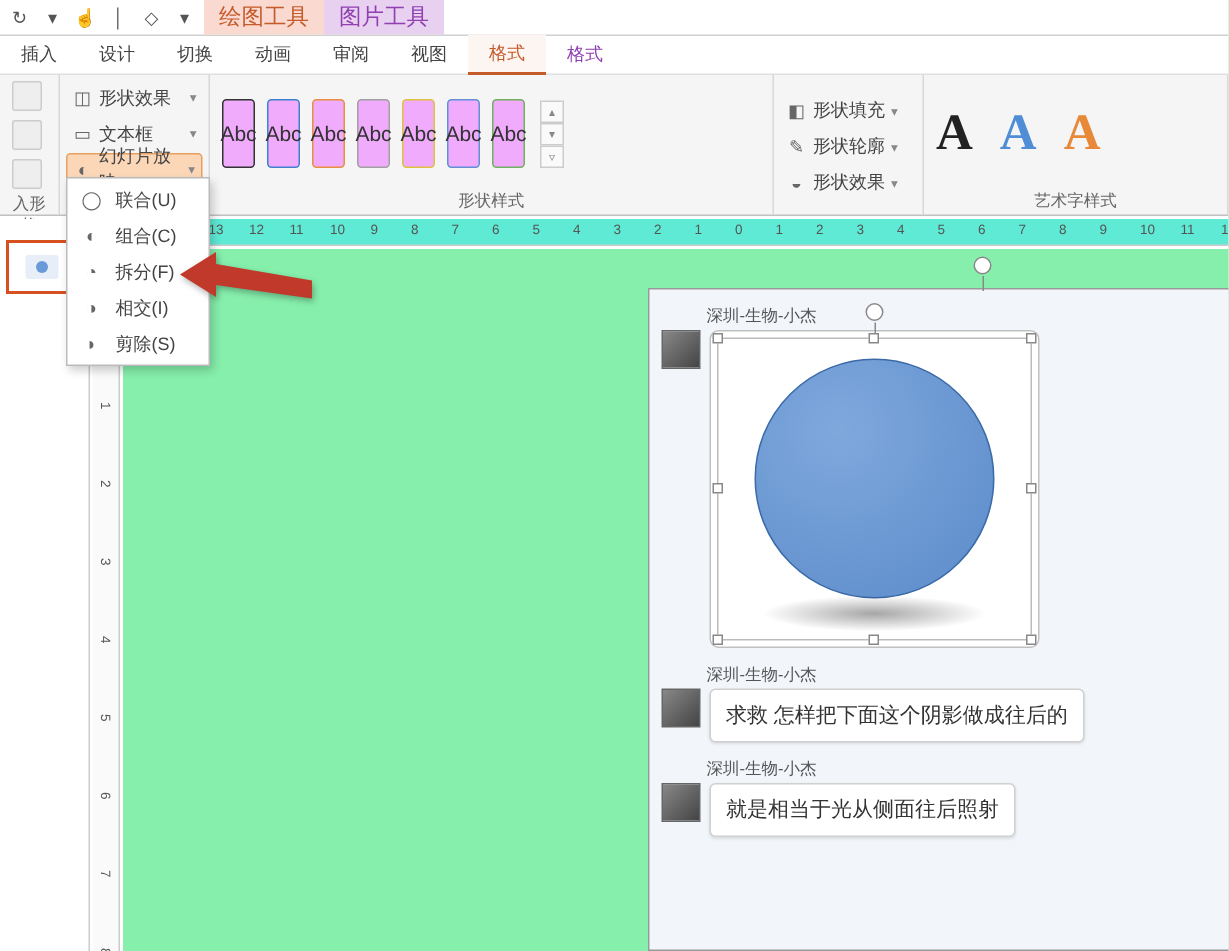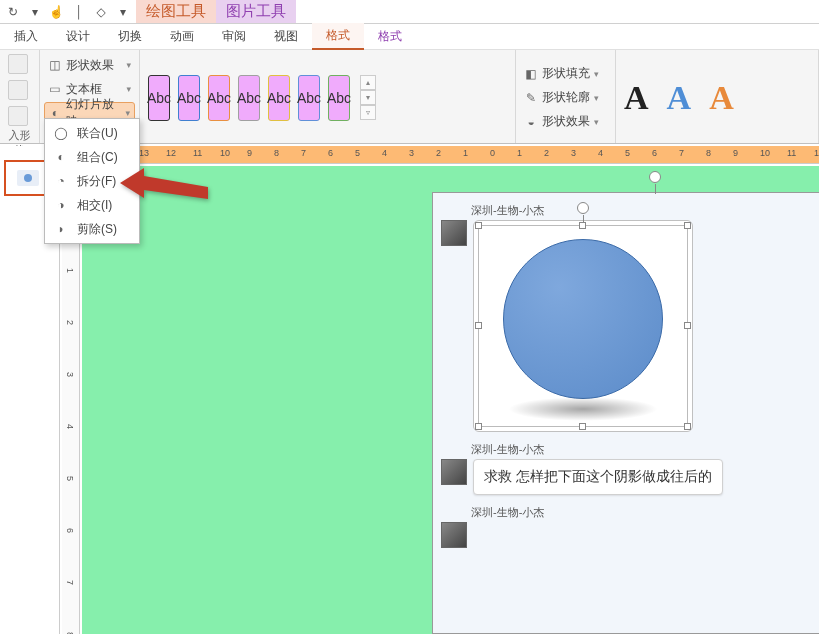--- a/index.html
+++ b/index.html
@@ -55,21 +55,21 @@
 .g4 .vlist { display: flex; flex-direction: column; gap: 2px; }
 .g4 .vitem { display: flex; align-items: center; gap: 4px; height: 22px; color: #444; }
 
 .g5 { flex: 1; }
 .wa-row { display: flex; gap: 18px; align-items: center; justify-content: center; }
 .wa { font-size: 34px; font-weight: bold; font-family: "Times New Roman", serif; }
 .wa1 { color: #222; }
 .wa2 { color: #4f8ed6; }
 .wa3 { color: #e8893a; }
 
-.ruler-h { position: absolute; left: 112px; right: 0; top: 146px; height: 18px; background: #fdba74; border-bottom: 1px solid #ccc; font-size: 9px; color: #555; overflow: hidden; }
+.ruler-h { position: absolute; left: 112px; right: 0; top: 146px; height: 18px; background: #5eead4; border-bottom: 1px solid #ccc; font-size: 9px; color: #555; overflow: hidden; }
 .ruler-h .num { position: absolute; top: 2px; }
 
 .ruler-v { position: absolute; left: 62px; top: 164px; bottom: 0; width: 18px; background: #fafafa; border-right: 1px solid #ccc; font-size: 9px; color: #555; overflow: hidden; }
 .ruler-v .num { position: absolute; left: 3px; writing-mode: vertical-rl; }
 
 .thumb-pane { position: absolute; left: 0; top: 146px; width: 60px; bottom: 0; background: #fff; border-right: 1px solid #ccc; padding: 14px 4px; }
 .thumb { width: 48px; height: 36px; border: 2px solid #d65020; background: #fff; display: flex; align-items: center; justify-content: center; }
 .thumb-inner { width: 22px; height: 16px; background: #e8eef7; border-radius: 2px; display:flex; align-items:center; justify-content:center; }
 .thumb-inner::after { content:""; width:8px; height:8px; background:#6a9bd8; border-radius:50%; }
 
@@ -171,20 +171,21 @@
         <div class="abc c5">Abc</div>
         <div class="abc c6">Abc</div>
         <div class="abc c7">Abc</div>
       </div>
       <div class="gal-nav">
         <span>▴</span>
         <span>▾</span>
         <span>▿</span>
       </div>
     </div>
+    <div class="group-label">形状样式</div>
   </div>
 
   <div class="group g4">
     <div class="group-body">
         <div class="vlist">
       <div class="vitem">
         <span class="ic">◧</span>
         <span>形状填充</span>
         <span class="dd">▾</span>
       </div>
@@ -203,20 +204,21 @@
   </div>
 
   <div class="group g5">
     <div class="group-body">
       <div class="wa-row">
         <span class="wa wa1">A</span>
         <span class="wa wa2">A</span>
         <span class="wa wa3">A</span>
       </div>
     </div>
+    <div class="group-label">艺术字样式</div>
   </div>
 </div>
 
 <div class="dropdown">
   <div class="mi">
       <span class="ic">◯</span>
       <span>联合(U)</span>
     </div>
   <div class="mi">
       <span class="ic">◐</span>
@@ -321,16 +323,17 @@
       <div class="chat-row">
         <div class="avatar"></div>
         <div class="bubble">求救  怎样把下面这个阴影做成往后的</div>
       </div>
     </div>
 
     <div class="chat-block">
       <div class="chat-name">深圳-生物-小杰</div>
       <div class="chat-row">
         <div class="avatar"></div>
+        <div class="bubble">就是相当于光从侧面往后照射</div>
       </div>
     </div>
   </div>
 </div>
 
 </body></html>

